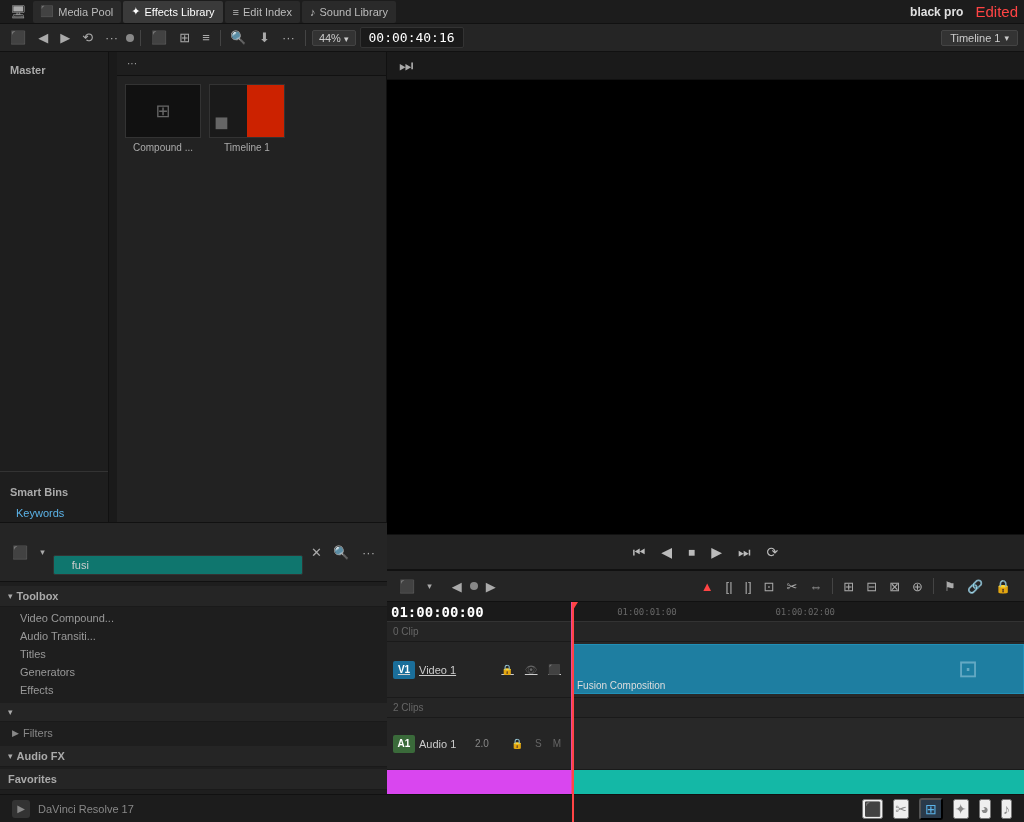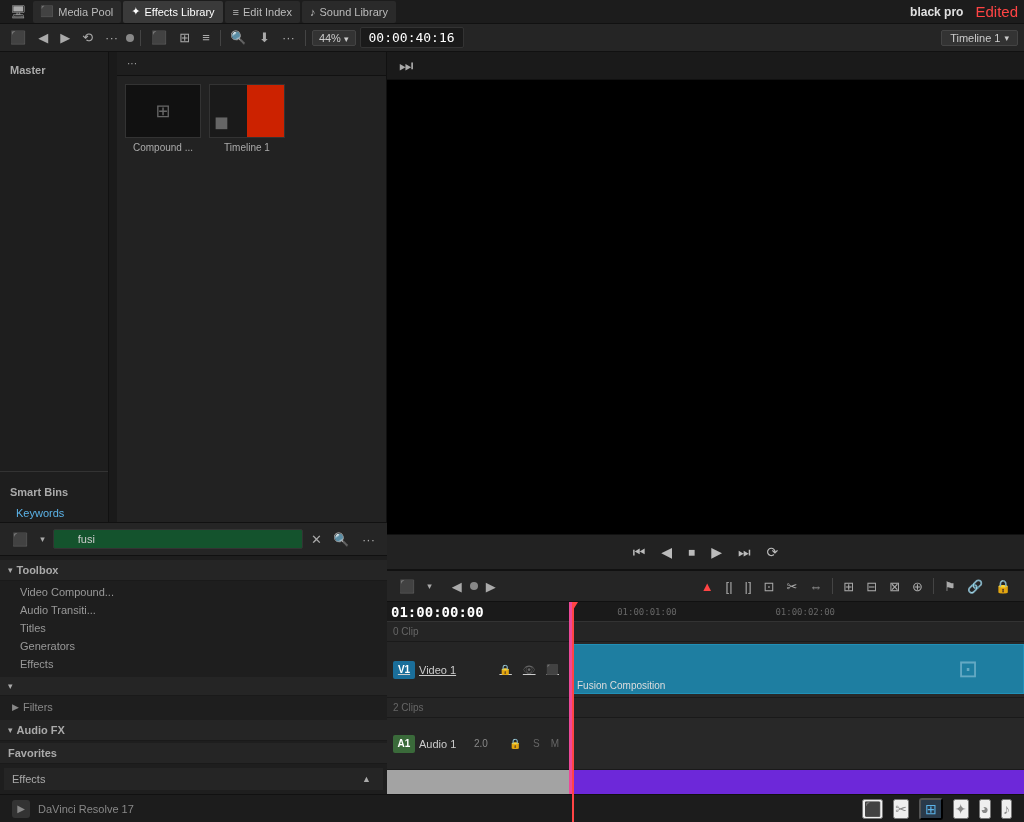--- a/index.html
+++ b/index.html
@@ -336,27 +336,28 @@
     .effects-search {
       background: #252525;
       border-bottom: 1px solid #111;
       padding: 6px 8px;
       display: flex;
       align-items: center;
       gap: 4px;
     }
     .effects-search input {
       flex: 1;
-      background: #14532d;
+      background: #0f766e;
       border: 1px solid #333;
       color: #ccc;
-      padding: 3px 24px;
+      padding: 3px 18px;
       font-size: 11px;
       border-radius: 2px;
       outline: none;
+      margin-top: 26px;
     }
     .effects-tree {
       flex: 1;
       overflow-y: auto;
       padding: 4px 0;
     }
     .effects-section {
       margin-bottom: 2px;
     }
     .effects-section-header {
@@ -743,21 +744,21 @@
             <button class="icon-btn">🔗</button>
             <button class="icon-btn">🔒</button>
           </div>
         </div>
       </div>
 
       <div style="height:220px; display:flex; flex-direction:column; background:#1e1e1e;">
 
         <div style="display:flex; flex:1; min-height:0;">
 
-          <div style="width:185px; background:#a3a3a3; border-right:3px solid #ec4899; flex-shrink:0;">
+          <div style="width:185px; background:#d946ef; border-right:1px solid #ec4899; flex-shrink:0;">
 
             <div style="height:20px; background:#1a1a1a; display:flex; align-items:center; border-bottom:1px solid #333; padding:0 4px;">
               <span style="font-size:14px; font-weight:bold; color:#fff; font-family:monospace;">01:00:00:00</span>
             </div>
 
             <div class="track-label-row clip-count">
               <span>0 Clip</span>
             </div>
 
             <div class="track-label-row" style="height:56px; align-items:center;text-decoration:underline;">
@@ -784,21 +785,21 @@
               <span style="margin-left:auto; font-size:10px; color:#888;">2.0</span>
               <div class="track-icons">
                 <button class="icon-btn track-icon-sm">🔒</button>
                 <button class="icon-btn track-icon-sm">S</button>
                 <button class="icon-btn track-icon-sm">M</button>
               </div>
             </div>
 
           </div>
 
-          <div style="flex:1; background:#6d28d9; position:relative; overflow:hidden;">
+          <div style="flex:1; background:#14b8a6; position:relative; overflow:hidden;">
 
             <div class="timeline-ruler-row" style="position:relative; height:20px;">
               <span class="ruler-tick" style="left:10%;">01:00:01:00</span>
               <span class="ruler-tick" style="left:45%;">01:00:02:00</span>
 
               <div style="position:absolute; left:0; top:0; width:2px; height:100%; background:#ff4444;">
                 <div style="width:0; height:0; border-left:5px solid transparent; border-right:5px solid transparent; border-top:8px solid #ff4444; position:absolute; top:0; left:-4px;"></div>
               </div>
             </div>
 

